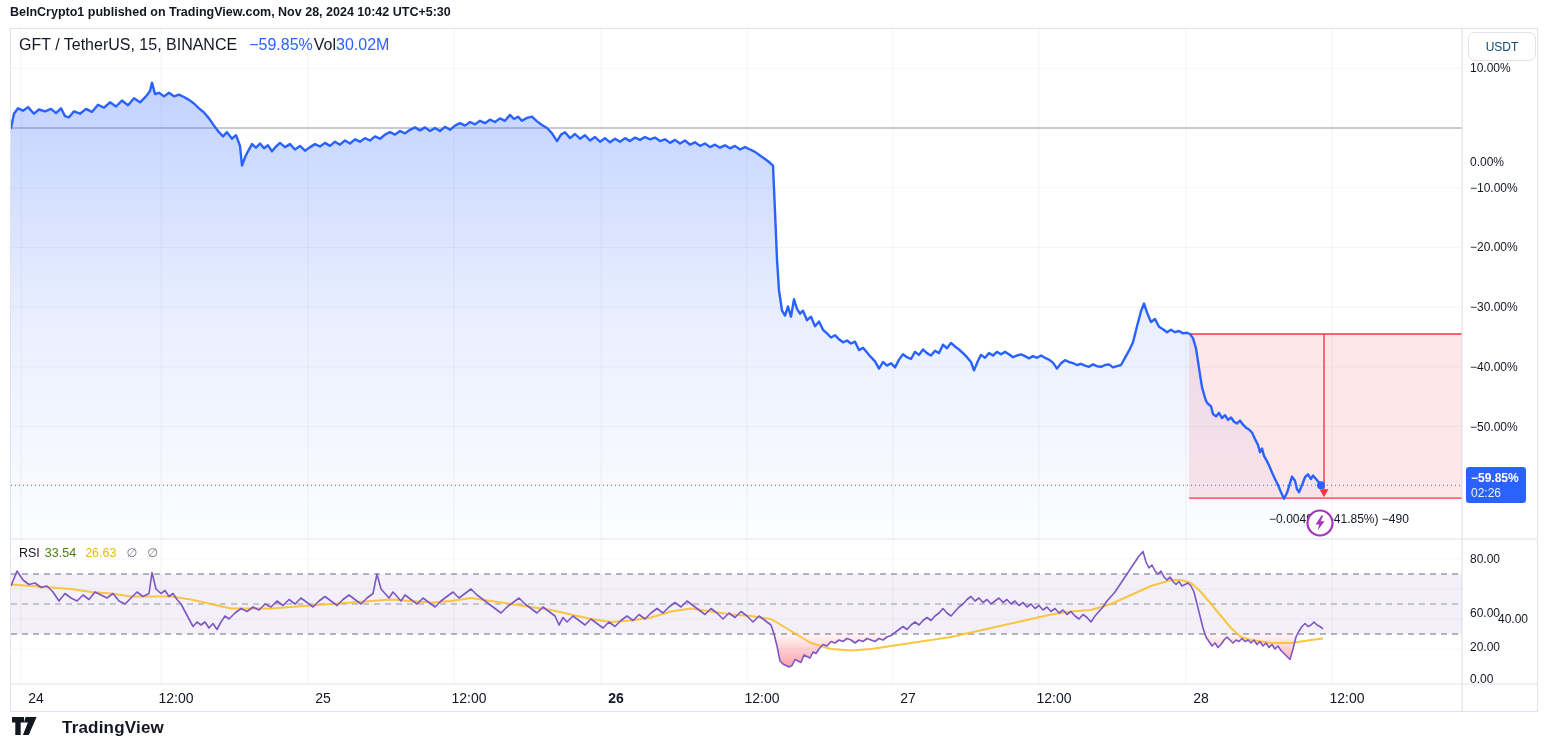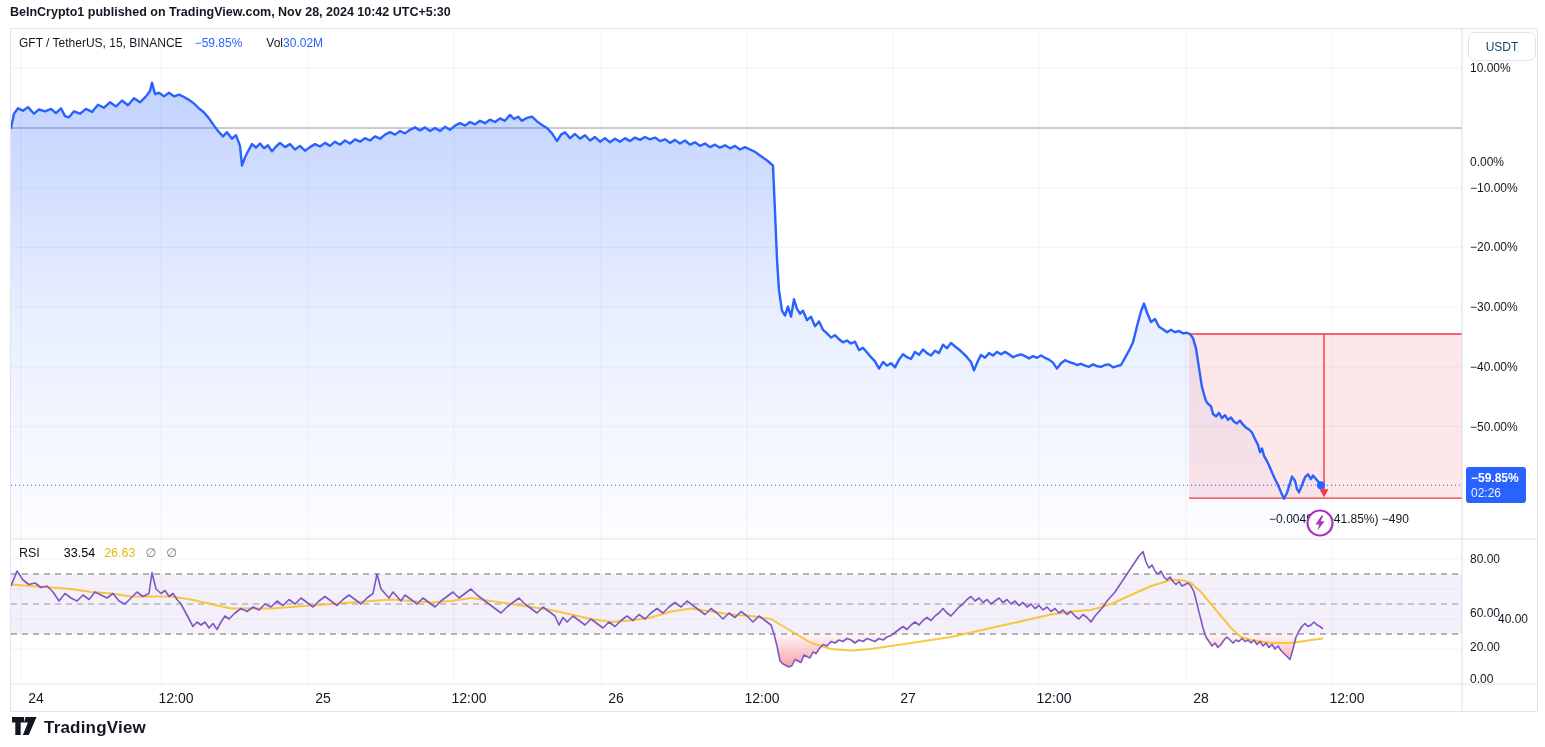--- a/index.html
+++ b/index.html
@@ -2,41 +2,41 @@
 <html><head>
 <meta charset="utf-8">
 <style>
   html,body{margin:0;padding:0;background:#ffffff;}
   body{width:1545px;height:747px;position:relative;overflow:hidden;
        font-family:"Liberation Sans","DejaVu Sans",sans-serif;color:#131722;}
   .hdr{position:absolute;left:10px;top:5px;font-size:12.5px;font-weight:bold;color:#131722;white-space:nowrap;}
   .frame{position:absolute;left:10px;top:28px;width:1528px;height:684px;
          border:1px solid #e0e3eb;box-sizing:border-box;background:#fff;}
   .frame svg{position:absolute;left:0;top:0;}
-  .legend{position:absolute;left:8px;top:7px;font-size:12px;display:flex;align-items:center;white-space:nowrap;z-index:5;}
+  .legend{position:absolute;left:8px;top:7px;font-size:16px;display:flex;align-items:center;white-space:nowrap;z-index:5;}
   .legend .sym{color:#131722;}
   .legend .chg{color:#2962FF;margin-left:12px;}
-  .legend .voll{color:#131722;margin-left:24px;}
+  .legend .voll{color:#131722;margin-left:1px;}
   .legend .volv{color:#2962FF;}
   .rsileg{position:absolute;left:8px;top:516px;font-size:12.5px;display:flex;align-items:center;white-space:nowrap;z-index:5;}
   .rsileg .rlab{color:#131722;}
-  .rsileg .rval{color:#000000;margin-left:24px;}
+  .rsileg .rval{color:#4d7c0f;margin-left:5px;}
   .rsileg .rma{color:#E8B80C;margin-left:9px;}
   .rsileg .rempty{color:#787B86;margin-left:10px;}
   .usdt{position:absolute;left:1457px;top:3px;width:66px;height:27px;border:1px solid #e0e3eb;border-radius:7px;
         display:flex;align-items:center;justify-content:center;font-size:12px;color:#0c4a6e;background:#fff;z-index:5;cursor:pointer;}
   .axis-label{position:absolute;left:1459px;font-size:12px;color:#131722;white-space:nowrap;z-index:4;}
   .time-label{position:absolute;top:661px;font-size:14px;color:#131722;transform:translateX(-50%);white-space:nowrap;z-index:4;margin-left:15px;}
   .lastpx{position:absolute;left:1455px;width:60px;height:36px;background:#2962FF;border-radius:3px;z-index:6;
           display:flex;flex-direction:column;justify-content:center;padding-left:5px;box-sizing:border-box;}
   .lastpx .p{color:#fff;font-size:12px;font-weight:bold;line-height:16px;}
   .lastpx .t{color:rgba(255,255,255,0.9);font-size:12px;line-height:15px;}
   .measure{position:absolute;left:1228px;top:483px;width:200px;text-align:center;font-size:12px;color:#131722;z-index:6;white-space:nowrap;}
   .boltwrap{position:absolute;left:1294px;top:479px;width:30px;height:30px;z-index:7;}
-  .footer{position:absolute;left:12px;top:716px;display:flex;align-items:center;gap:7px;cursor:pointer;}
+  .footer{position:absolute;left:12px;top:716px;display:flex;align-items:center;gap:25px;cursor:pointer;}
   .footer .brand{font-size:17px;font-weight:bold;color:#131722;letter-spacing:0.2px;}
 </style>
 </head>
 <body>
 
 <div class="hdr">BeInCrypto1 published on TradingView.com, Nov 28, 2024 10:42 UTC+5:30</div>
 
 <div class="frame">
   <svg id="chart-svg" width="1526" height="682" viewBox="0 0 1526 682">
       <defs>
@@ -122,21 +122,21 @@
       <span class="axis-label" style="top: 577px;">60.00</span>
       <span class="axis-label" style="top: 583px; margin-left: 28px;">40.00</span>
       <span class="axis-label" style="top: 611px;">20.00</span>
       <span class="axis-label" style="top: 643px;">0.00</span>
     </div>
   <div id="time-layer">
       <span class="time-label" style="left: 10px;">24</span>
       <span class="time-label" style="left: 150px;">12:00</span>
       <span class="time-label" style="left: 297px;">25</span>
       <span class="time-label" style="left: 443px;">12:00</span>
-      <span class="time-label" style="left: 590px;">26</span>
+      <span class="time-label" style="left: 590px; font-weight: bold;">26</span>
       <span class="time-label" style="left: 736px;">12:00</span>
       <span class="time-label" style="left: 882px;">27</span>
       <span class="time-label" style="left: 1028px;">12:00</span>
       <span class="time-label" style="left: 1175px;">28</span>
       <span class="time-label" style="left: 1321px;">12:00</span>
     </div>
 
   <div class="lastpx" id="lastpx" style="top: 438.305px;">
     <span class="p">−59.85%</span>
     <span class="t">02:26</span>

